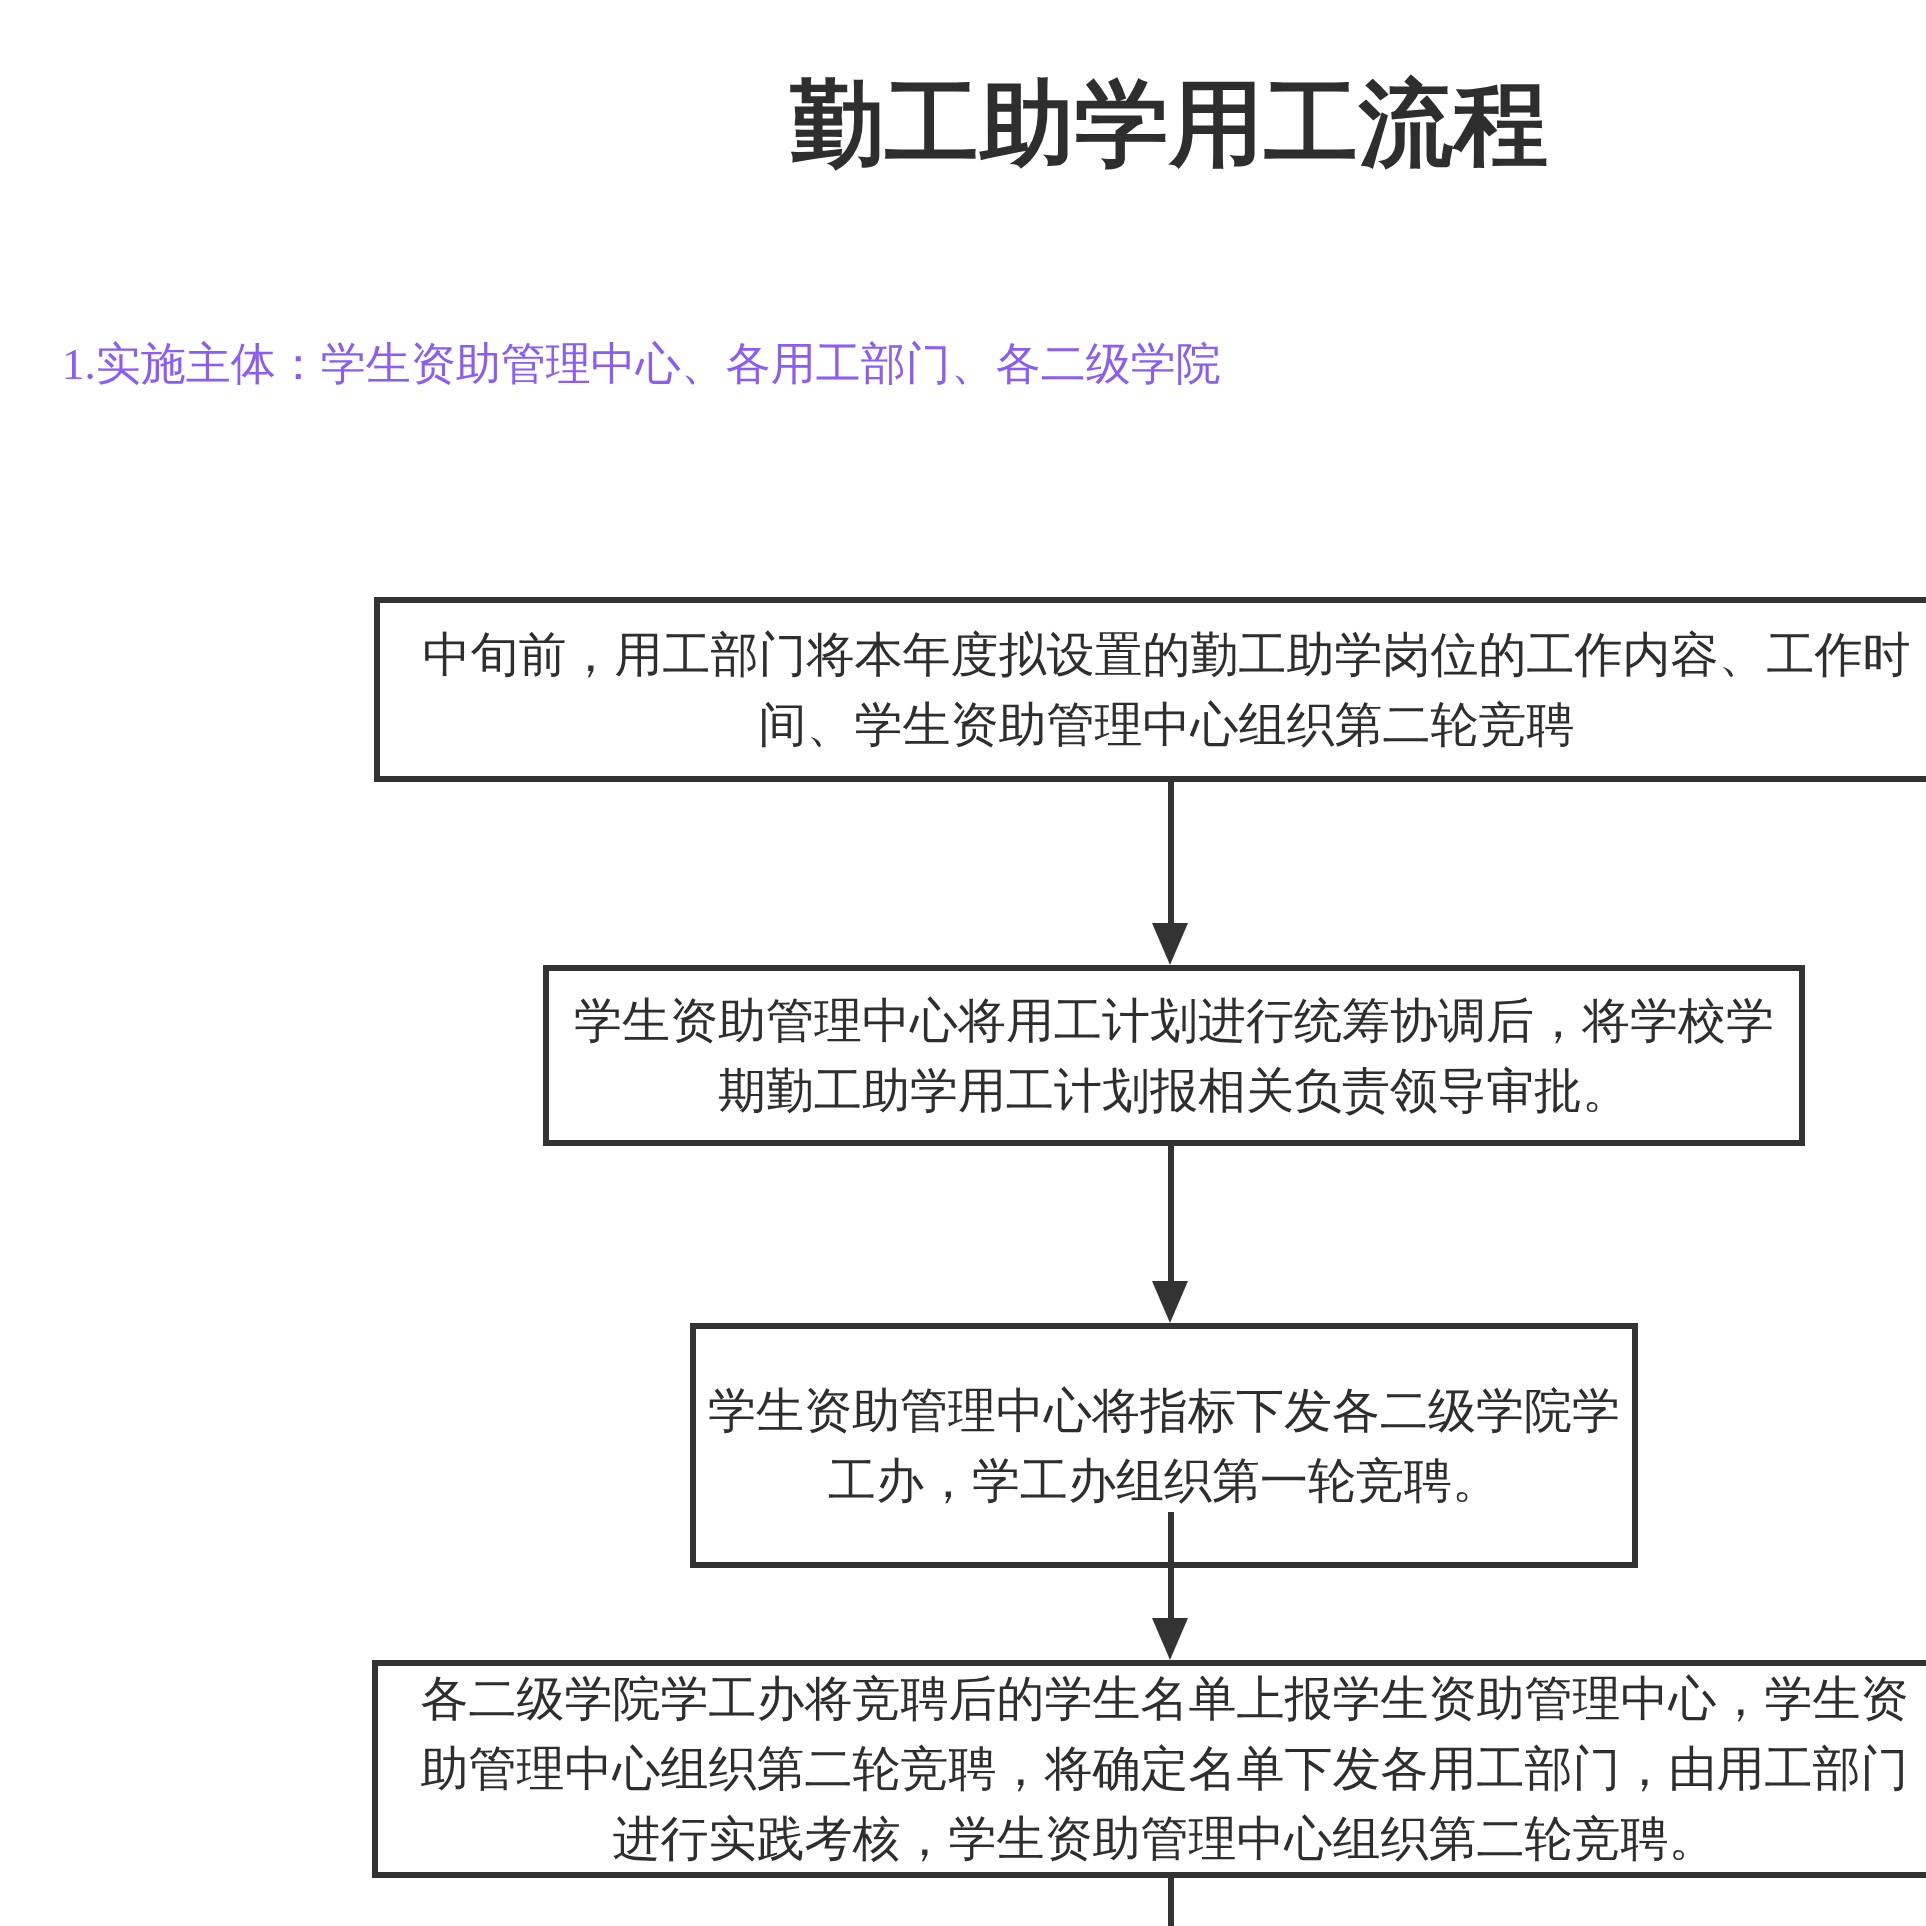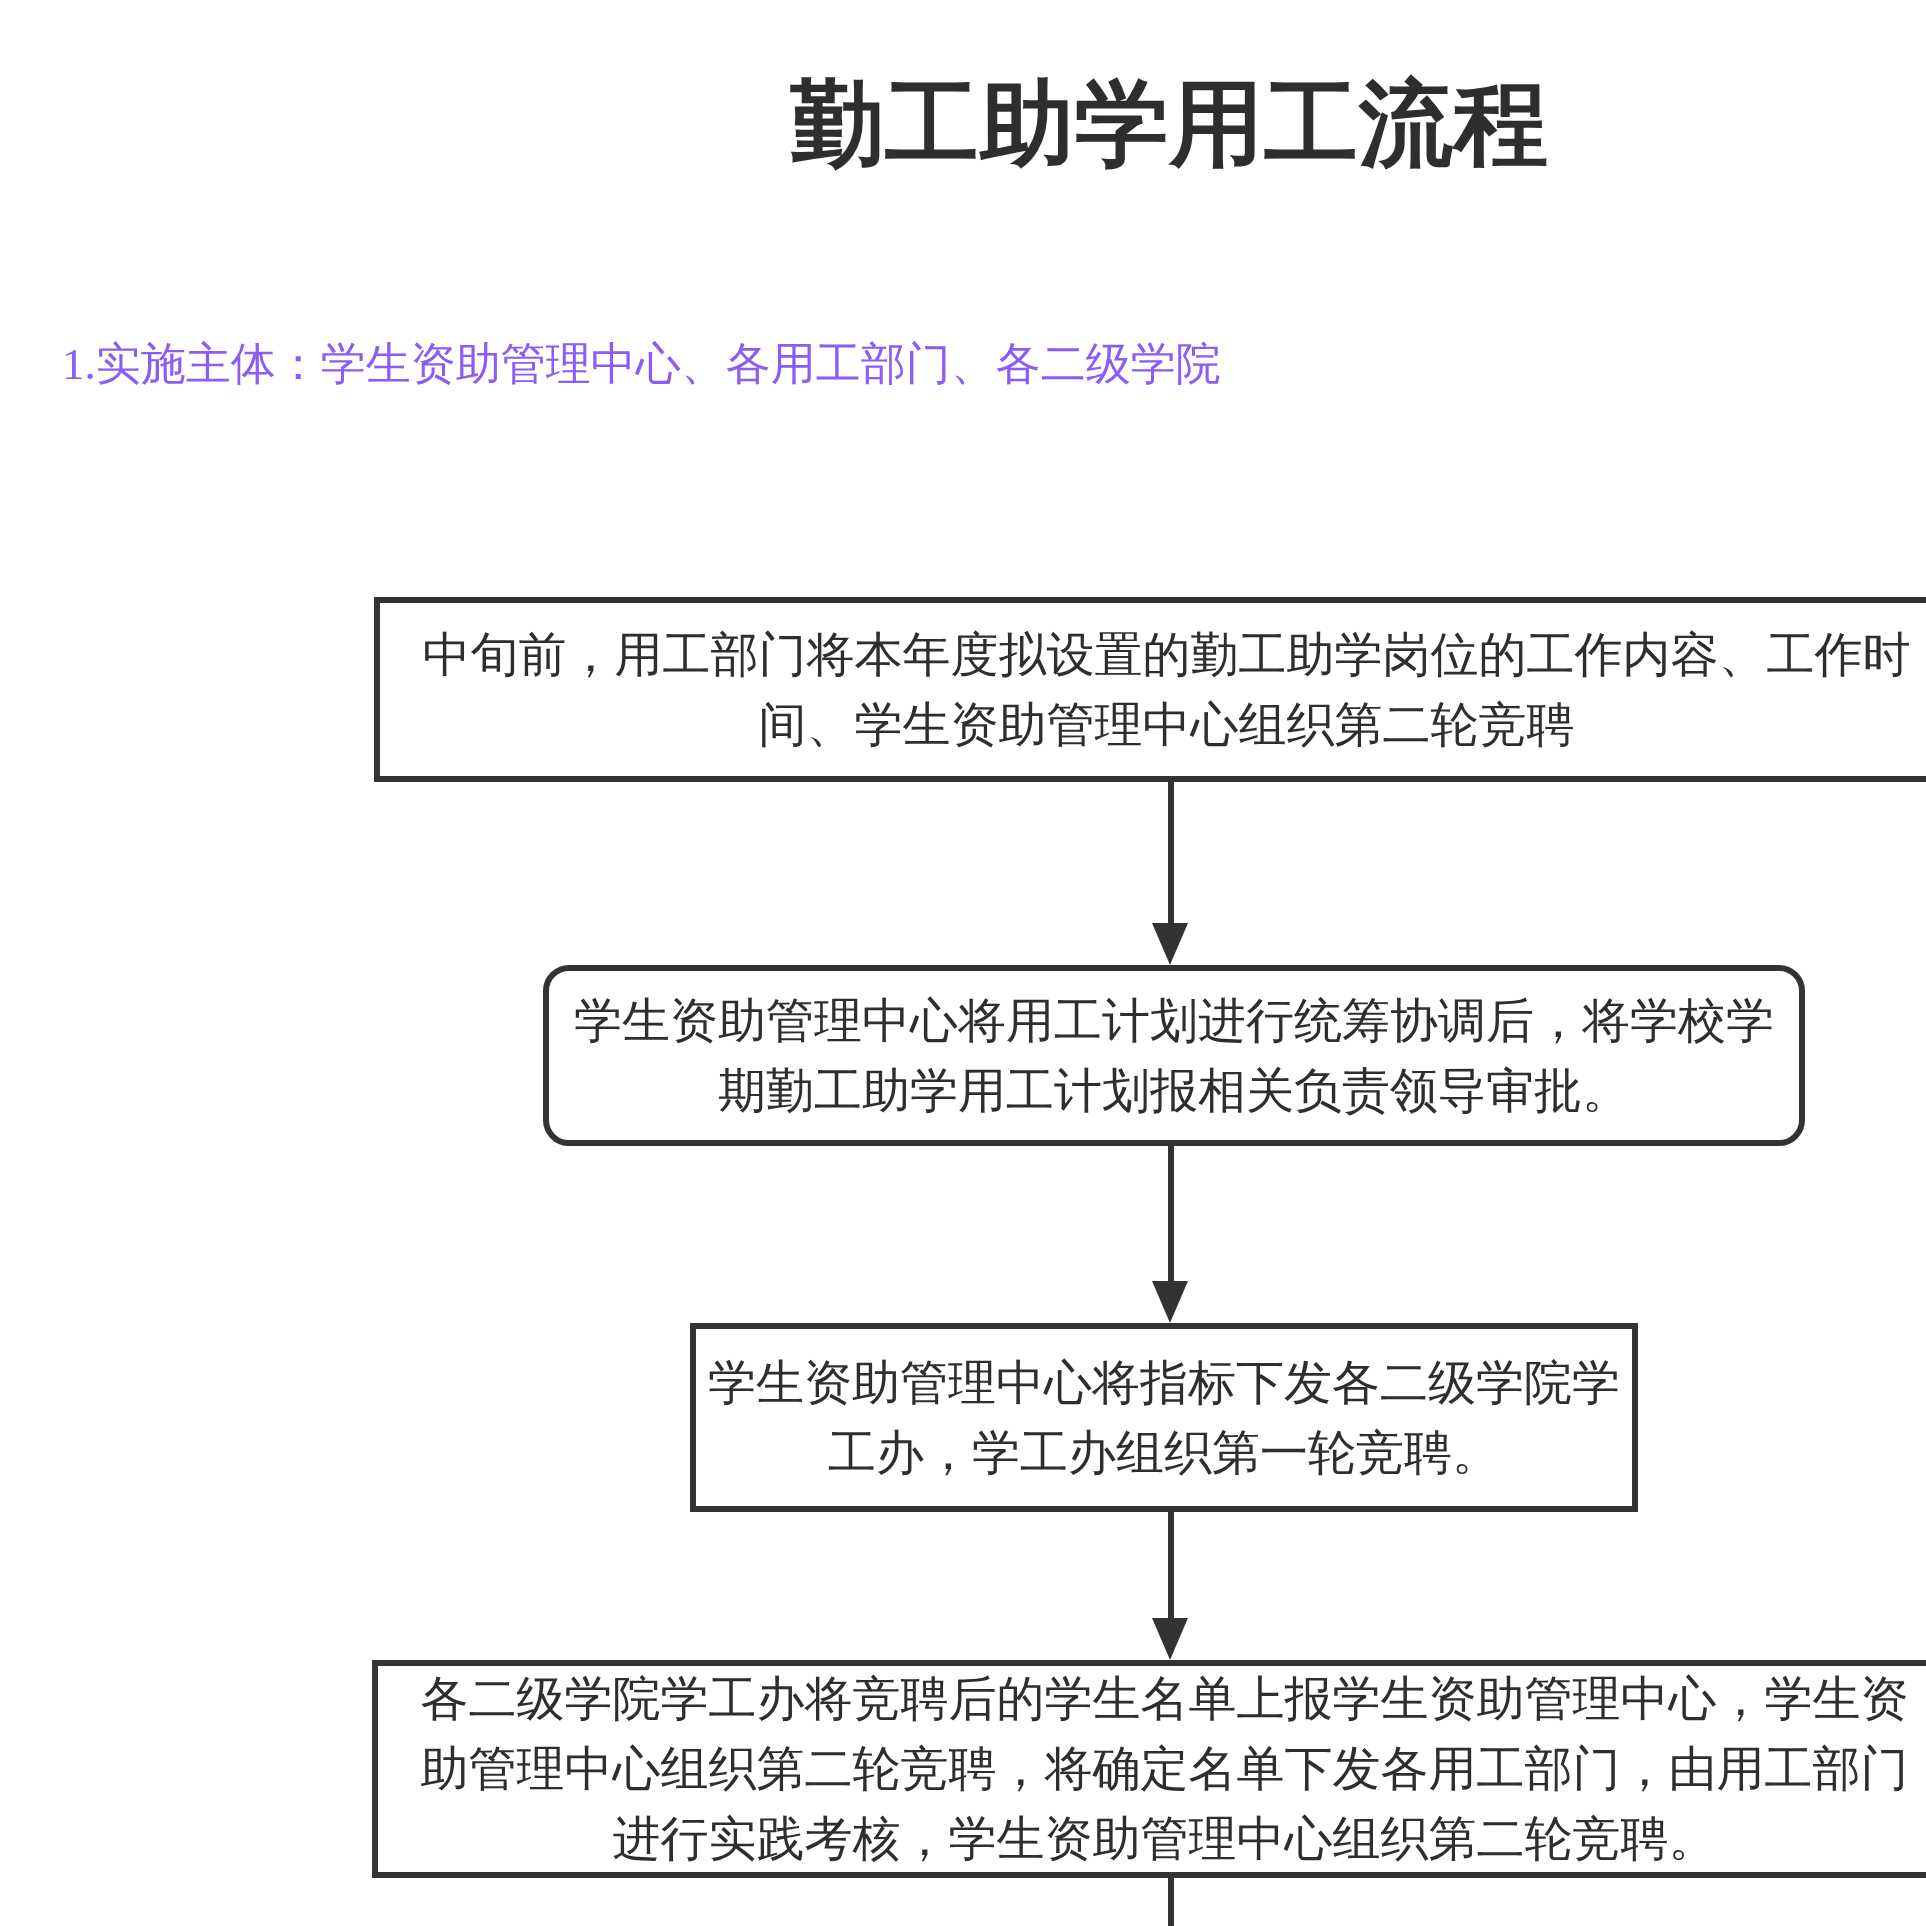--- a/index.html
+++ b/index.html
@@ -43,22 +43,22 @@
     display: flex;
     align-items: center;
     justify-content: center;
     text-align: center;
     font-size: 48px;
     line-height: 70px;
     color: #2e2e2e;
     padding: 7.7px 35px;
   }
   #box-1 { left: 374px;  top: 597px; width: 1585px; height: 185px; }
-  #box-2 { left: 543px; top: 965px; width: 1262px; height: 181px; padding: 7.7px 15.4px; border-radius: 26px; }
-  #box-3 { left: 690px; top: 1323px; width: 948px; height: 189px; padding: 7.7px 7.7px; }
+  #box-2 { left: 543px; top: 965px; width: 1262px; height: 181px; padding: 7.7px 15.4px; }
+  #box-3 { left: 690px; top: 1323px; width: 948px; height: 245px; padding: 7.7px 7.7px; }
   #box-4 { left: 372px;  top: 1660px; width: 1585px; height: 218px; }
   .flow-arrow {
     position: absolute;
     left: 1136px;        
     width: 69px;
   }
   #arrow-1 { top: 782px; height: 183px; }
   #arrow-2 { top: 1146px; height: 177px; }
   #arrow-3 { top: 1512px; height: 148px; }
   #arrow-4 { top: 1878px; height: 173px; }

